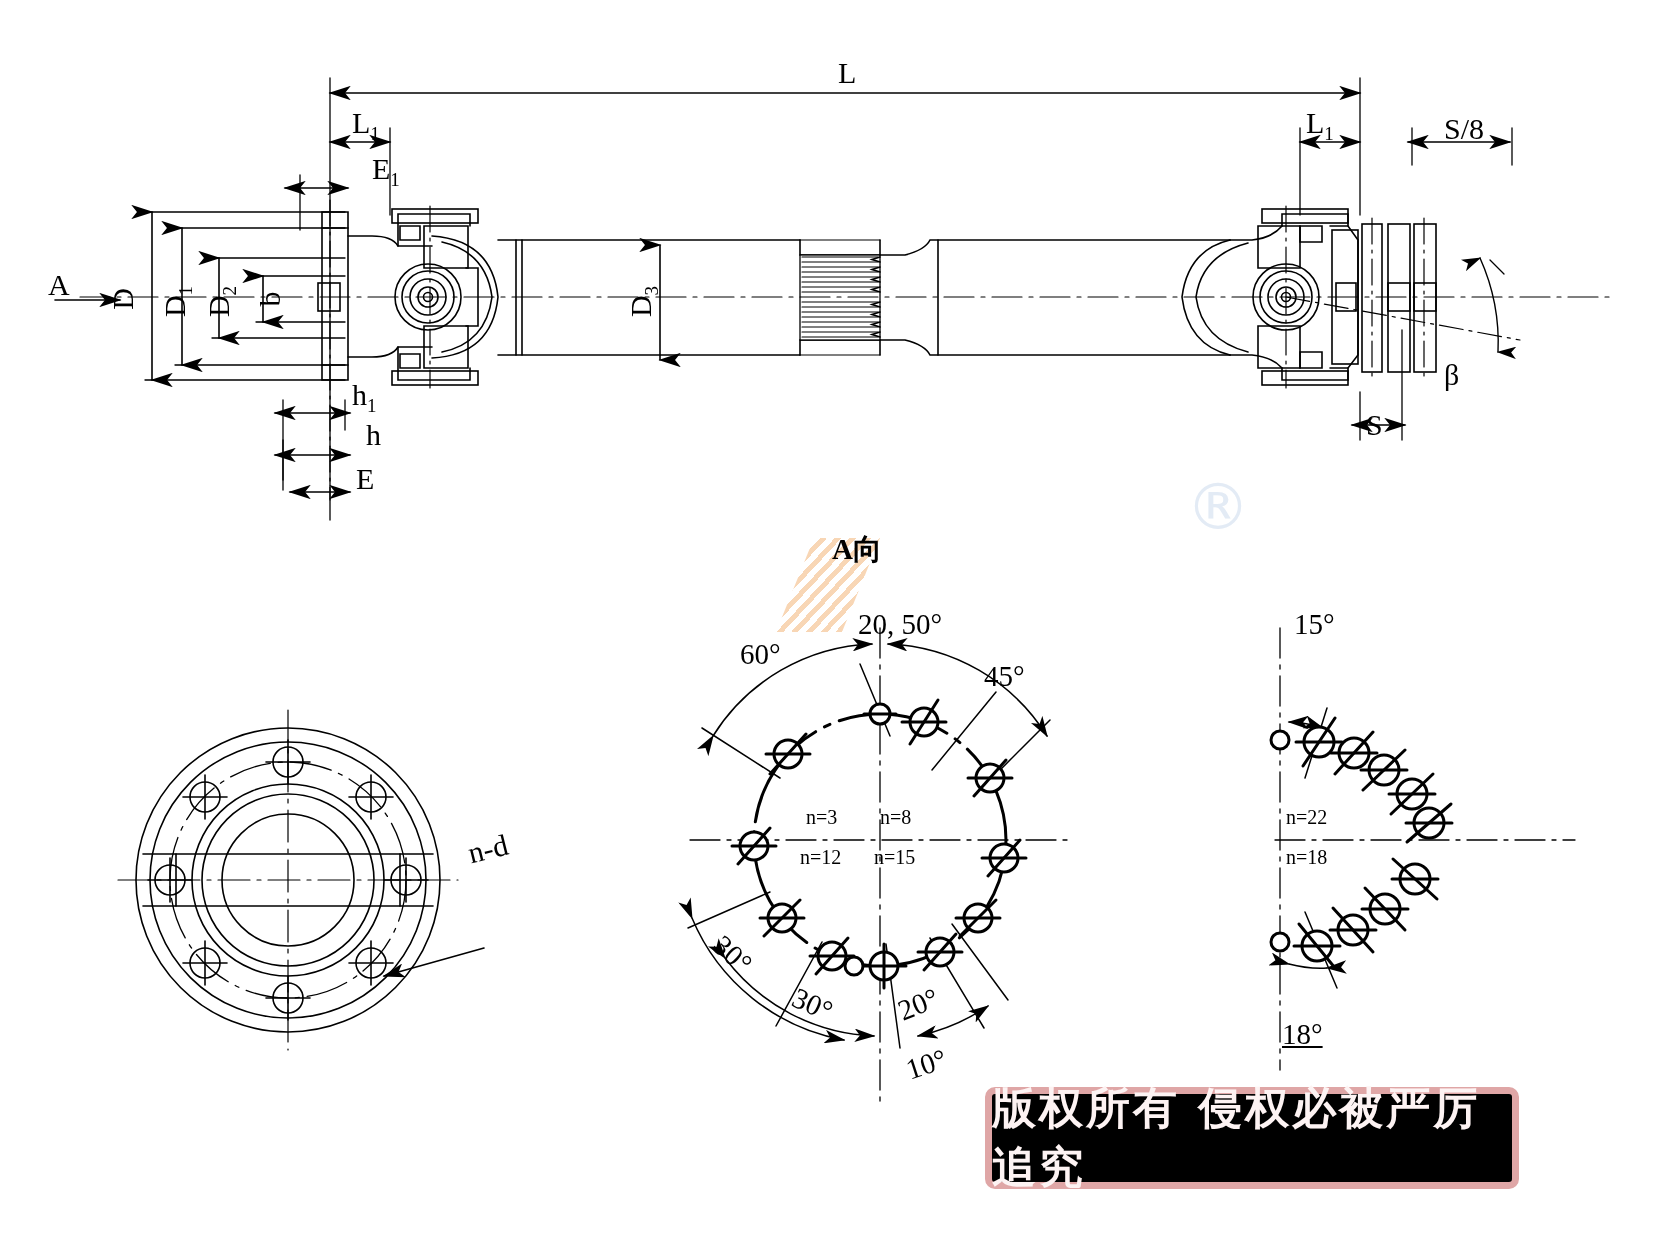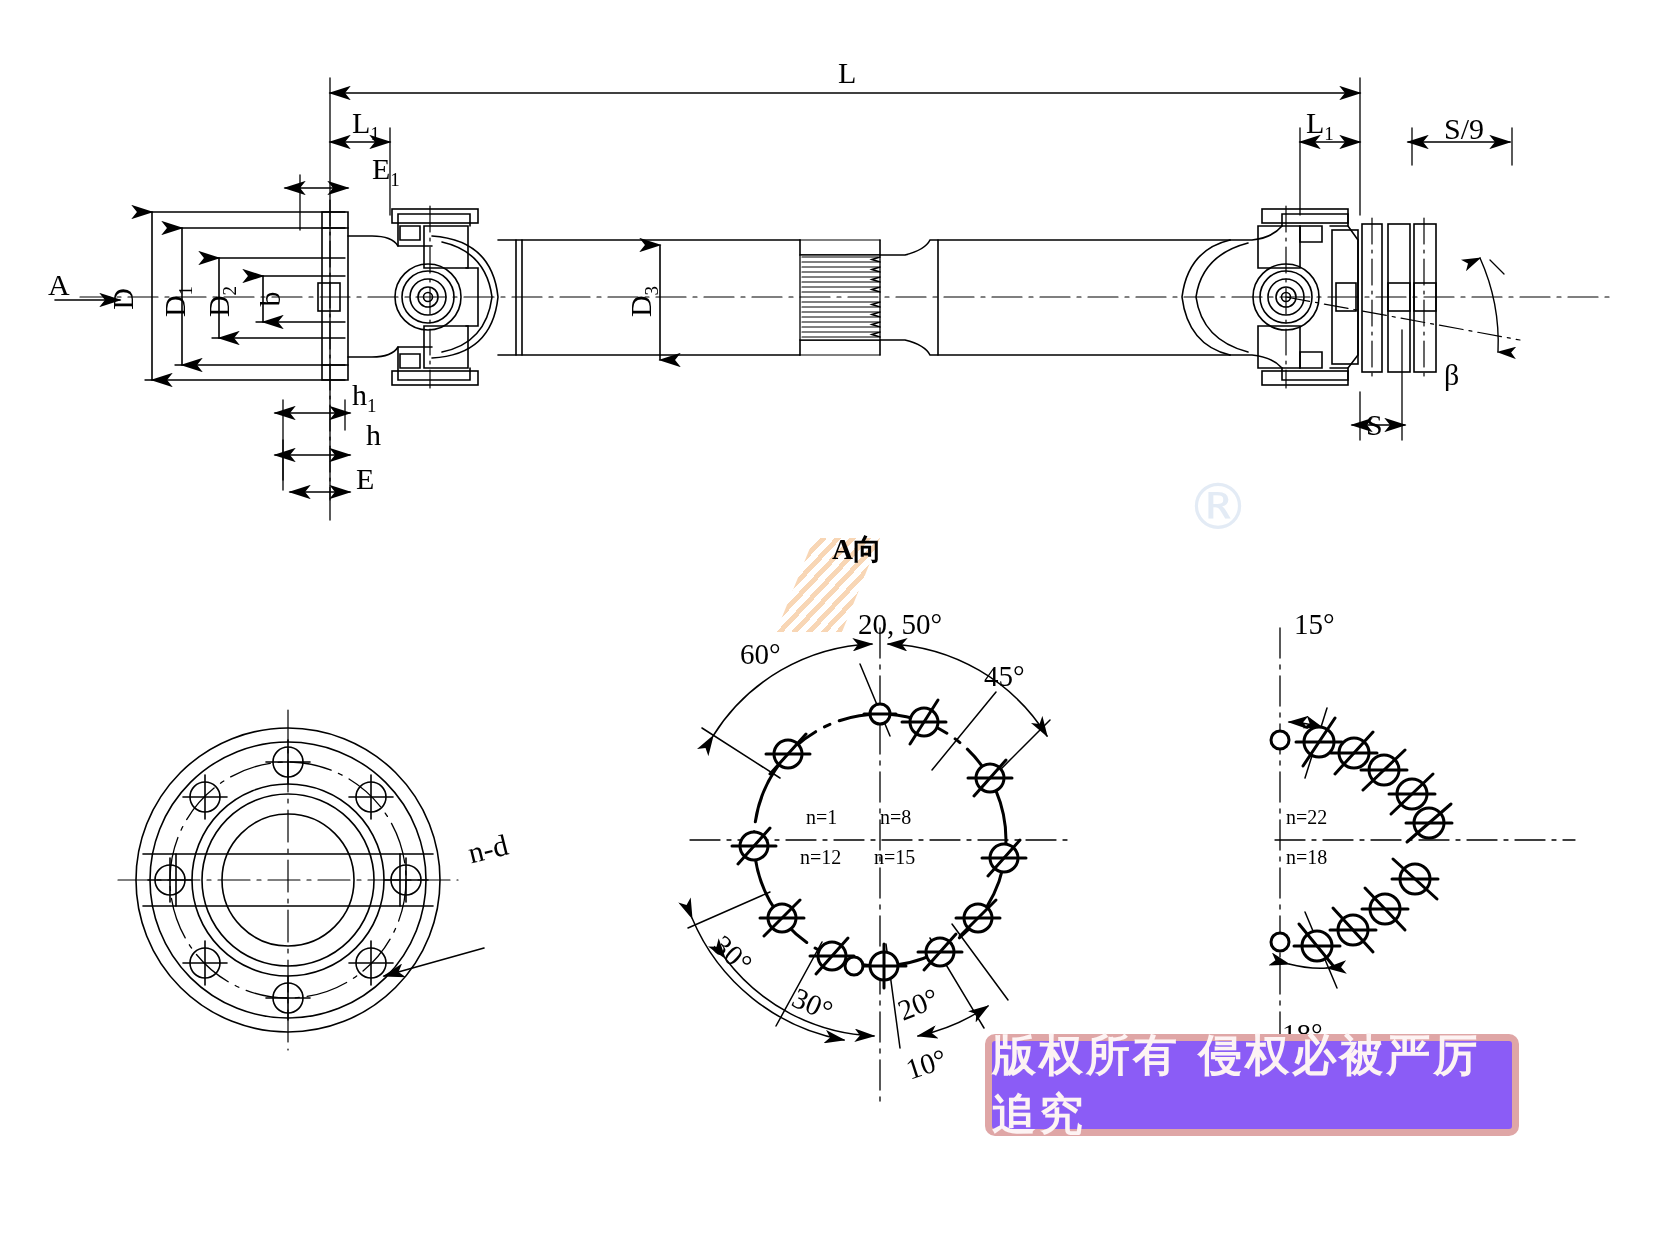--- a/index.html
+++ b/index.html
@@ -11,22 +11,22 @@
   .dimlbl sub{font-size:19px;}
   .vert{transform:rotate(-90deg);transform-origin:center center;}
   .small{font-size:20px;}
   .ang{font-size:29px;}
   .wm-rokee{position:absolute;left:310px;top:480px;font-family:"DejaVu Sans",sans-serif;font-weight:bold;
             font-size:186px;color:#dbe6f2;letter-spacing:-2px;user-select:none;}
   .wm-reg{position:absolute;left:1186px;top:470px;font-family:"DejaVu Sans",sans-serif;font-size:64px;color:#e3ebf5;}
   .wm-slash{position:absolute;left:795px;top:538px;width:66px;height:94px;
             background:repeating-linear-gradient(-62deg,#f7cfa8 0 6px,#ffffff 6px 13px);
             transform:skewX(-22deg);opacity:.85;}
-  .wm-stamp{position:absolute;left:985px;top:1034px;width:520px;height:88px;
-            border:7px solid #dfa6a6;border-radius:10px;background:#8b5cf6;
+  .wm-stamp{position:absolute;left:985px;top:1087px;width:520px;height:88px;
+            border:7px solid #dfa6a6;border-radius:10px;background:#000000;
             display:flex;align-items:center;justify-content:center;}
   .wm-stamp span{font-family:"DejaVu Sans",sans-serif;font-size:44px;color:#fdf3f3;letter-spacing:3px;font-weight:bold;}
 </style>
 </head>
 <body>
 
 <div id="stage">
 
   <div class="wm-reg">®</div>
   <div class="wm-slash"></div>
@@ -434,35 +434,35 @@
   <div class="lbl dimlbl" style="left:372px;top:152px;"><span>E</span><sub>1</sub></div>
   <div class="lbl dimlbl vert" style="left:112px;top:282px;"><span>D</span></div>
   <div class="lbl dimlbl vert" style="left:162px;top:282px;"><span>D</span><sub>1</sub></div>
   <div class="lbl dimlbl vert" style="left:206px;top:282px;"><span>D</span><sub>2</sub></div>
   <div class="lbl dimlbl vert" style="left:262px;top:282px;"><span>b</span></div>
   <div class="lbl dimlbl vert" style="left:628px;top:282px;"><span>D</span><sub>3</sub></div>
   <div class="lbl dimlbl" style="left:352px;top:378px;"><span>h</span><sub>1</sub></div>
   <div class="lbl dimlbl" style="left:366px;top:418px;"><span>h</span></div>
   <div class="lbl dimlbl" style="left:356px;top:462px;"><span>E</span></div>
   <div class="lbl dimlbl" style="left:1366px;top:408px;"><span>S</span></div>
-  <div class="lbl dimlbl" style="left:1444px;top:112px;"><span>S/9</span></div>
+  <div class="lbl dimlbl" style="left:1444px;top:112px;"><span>S/8</span></div>
   <div class="lbl dimlbl" style="left:1444px;top:358px;"><span>β</span></div>
   <div class="lbl dimlbl" style="left:48px;top:268px;">A</div>
 
   <div class="lbl dimlbl" style="left:468px;top:832px;transform:rotate(-14deg);">n-d</div>
 
   <div class="lbl" style="left:832px;top:530px;font-size:29px;font-weight:bold;">A向</div>
   <div class="lbl ang" style="left:858px;top:608px;">20, 50°</div>
   <div class="lbl ang" style="left:740px;top:626px;margin-top:12px;">60°</div>
   <div class="lbl ang" style="left:984px;top:660px;text-align:right;">45°</div>
   <div class="lbl ang" style="left:712px;top:938px;transform:rotate(42deg);">30°</div>
   <div class="lbl ang" style="left:792px;top:988px;transform:rotate(24deg);">30°</div>
   <div class="lbl ang" style="left:898px;top:988px;transform:rotate(-22deg);">20°</div>
   <div class="lbl ang" style="left:906px;top:1048px;transform:rotate(-18deg);">10°</div>
-  <div class="lbl small" style="left:806px;top:806px;">n=1</div>
+  <div class="lbl small" style="left:806px;top:806px;">n=3</div>
   <div class="lbl small" style="left:880px;top:806px;">n=8</div>
   <div class="lbl small" style="left:800px;top:846px;">n=12</div>
   <div class="lbl small" style="left:874px;top:846px;">n=15</div>
 
   <div class="lbl ang" style="left:1294px;top:608px;">15°</div>
   <div class="lbl ang" style="left:1282px;top:1018px;text-decoration:underline;">18°</div>
   <div class="lbl small" style="left:1286px;top:806px;">n=22</div>
   <div class="lbl small" style="left:1286px;top:846px;">n=18</div>
 
   <div class="wm-stamp">

